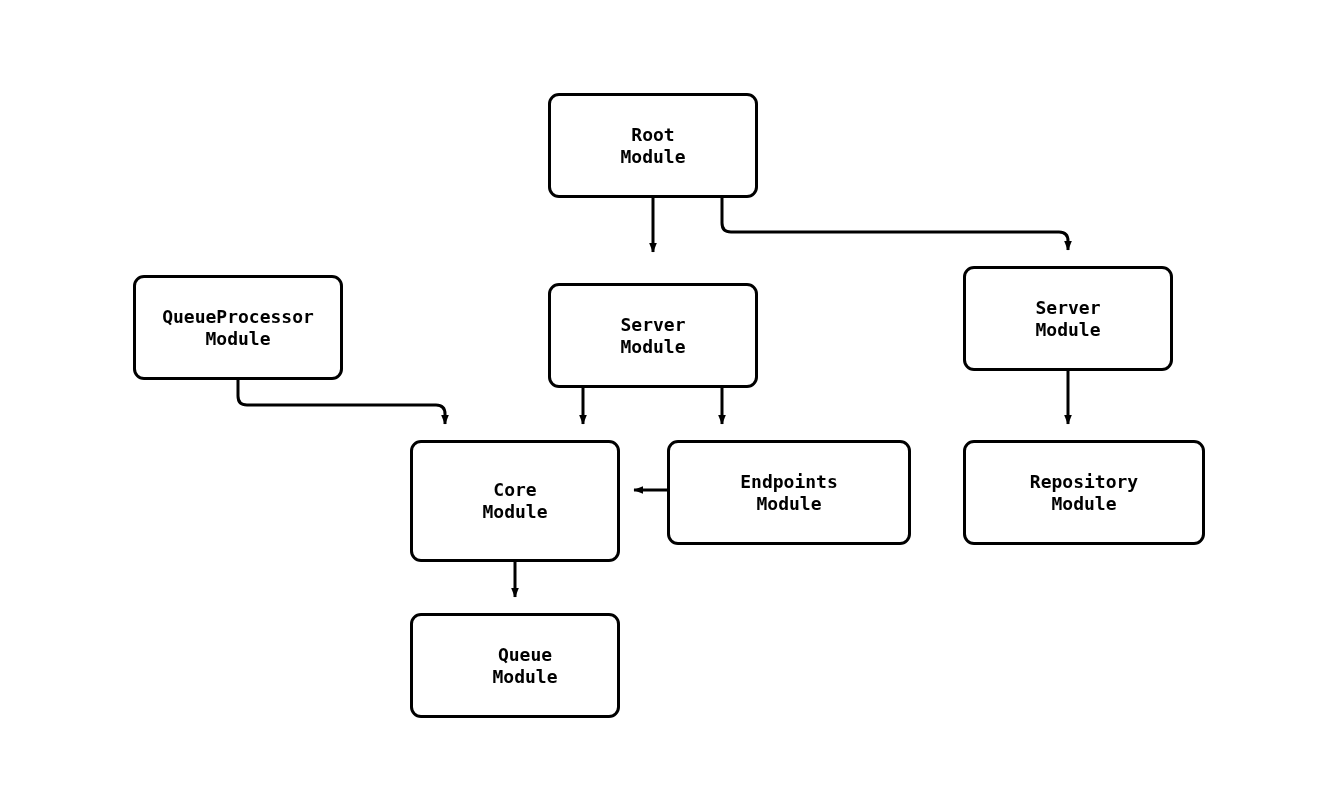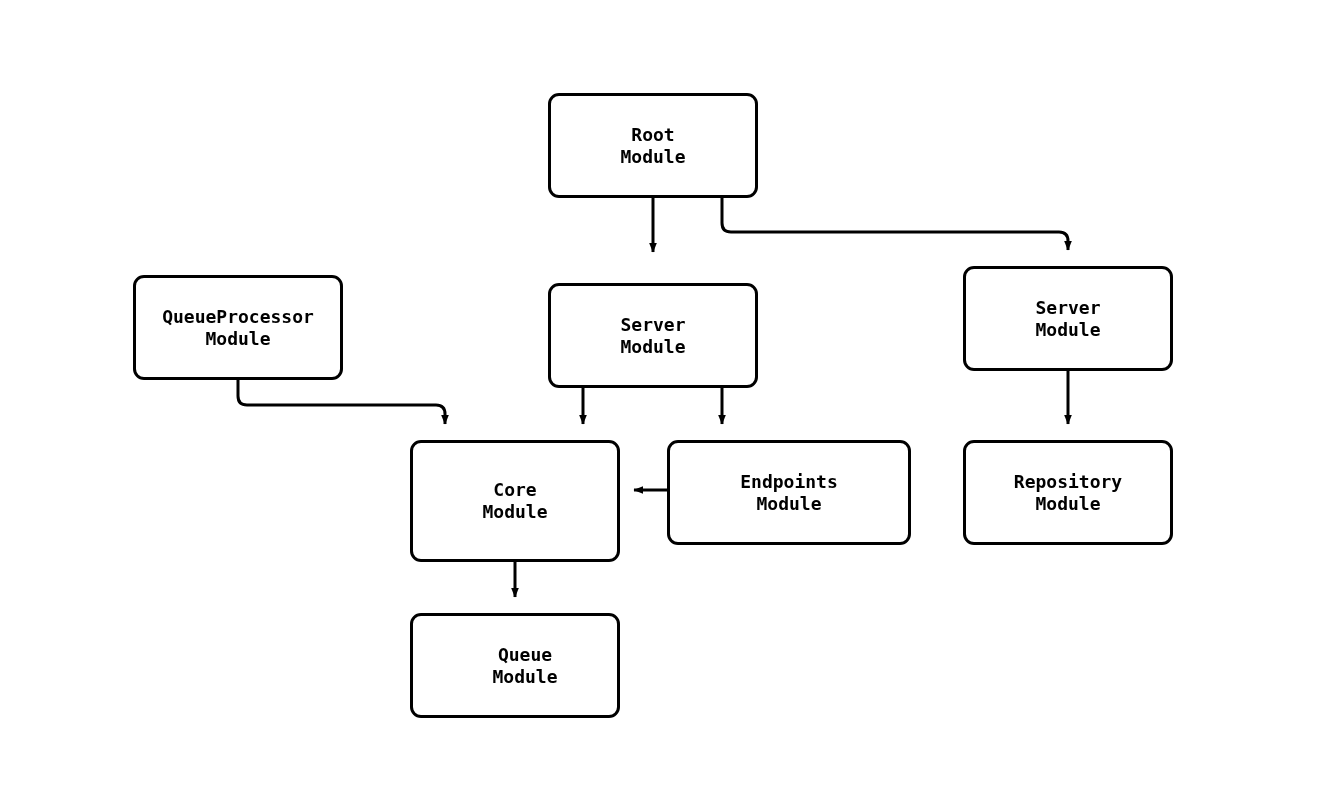--- a/index.html
+++ b/index.html
@@ -93,21 +93,21 @@
   </div>
 
   <div class="node" style="left:410px; top:440px; width:210px; height:122px;">
     <div class="node-label"><span>Core</span><br><span>Module</span></div>
   </div>
 
   <div class="node" style="left:667px; top:440px; width:244px; height:105px;">
     <div class="node-label"><span>Endpoints</span><br><span>Module</span></div>
   </div>
 
-  <div class="node" style="left:963px; top:440px; width:210px; height:105px;">
+  <div class="node" style="left:963px; top:440px; width:242px; height:105px;">
     <div class="node-label"><span>Repository</span><br><span>Module</span></div>
   </div>
 
   <div class="node" style="left:410px; top:613px; width:210px; height:105px;padding-left:20px;">
     <div class="node-label"><span>Queue</span><br><span>Module</span></div>
   </div>
 
 </div>
 
 </body></html>

